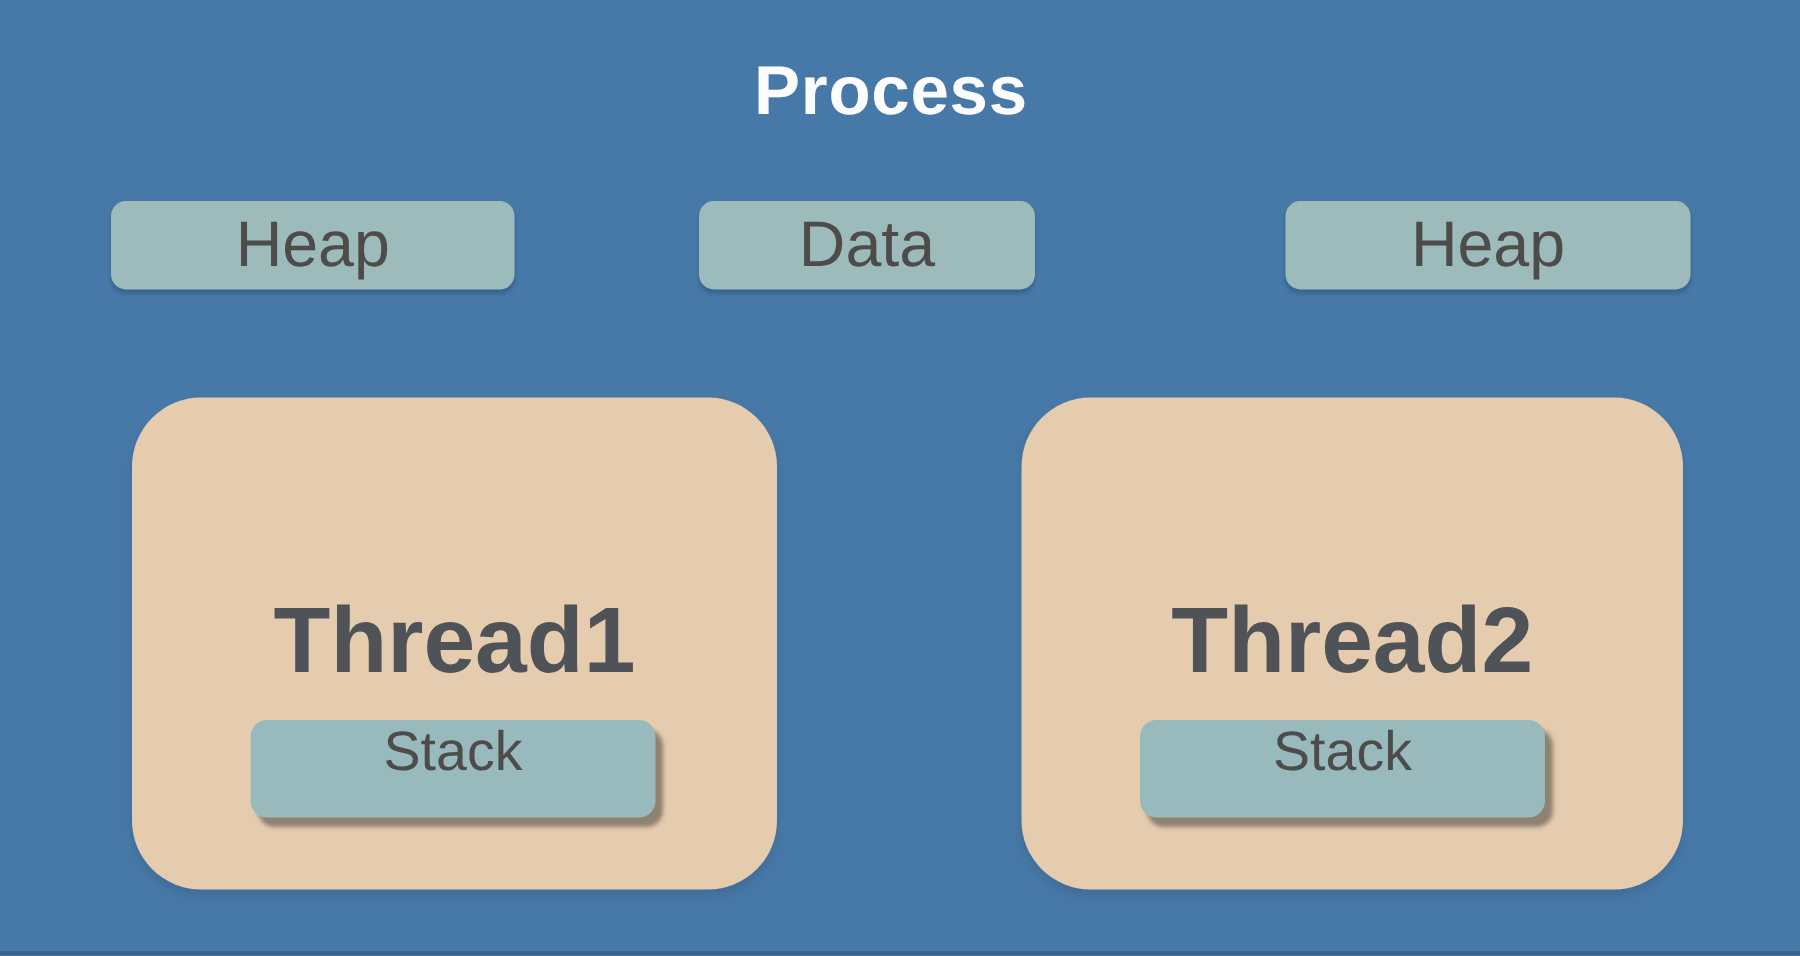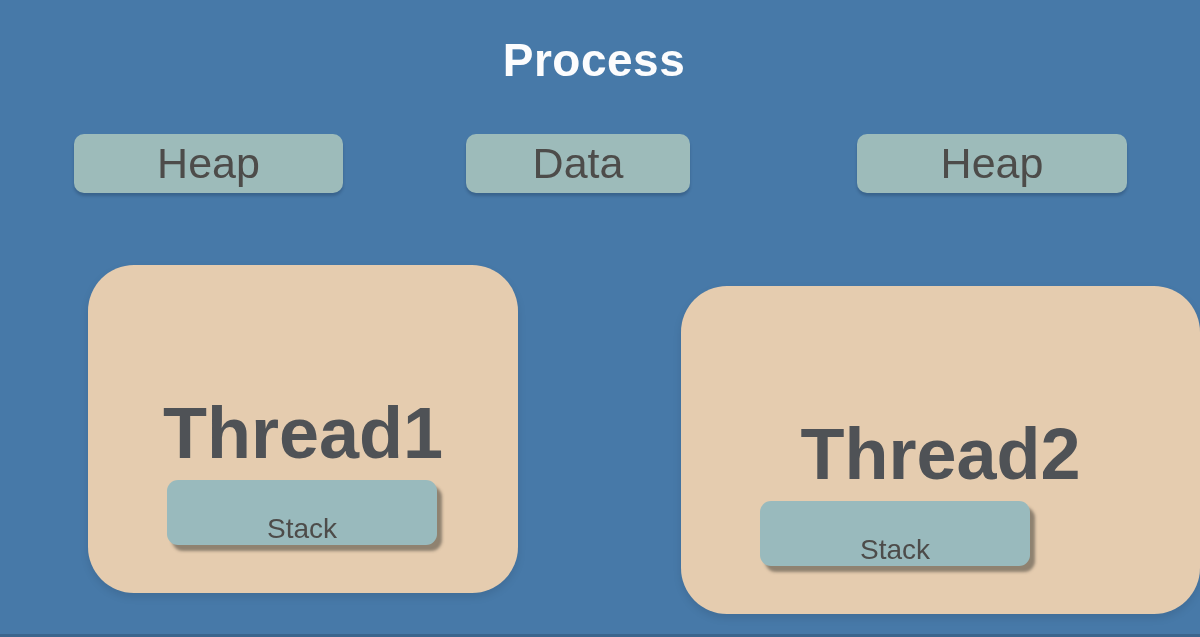--- a/index.html
+++ b/index.html
@@ -48,38 +48,38 @@
   .segment-data{left:466px;width:224px;}
   .segment-heap{left:857px;width:270px;}
   .thread{
     position:absolute;
     top:265px;height:328px;
     border-radius:46px;
     background:var(--thread-fill);
     box-shadow:0 4px 8px rgba(0,0,0,0.10);
   }
   .thread-1{left:88px;width:430px;}
-  .thread-2{left:681px;width:519px;margin-top:21px;}
+  .thread-2{left:681px;width:441px;}
   .thread-name{
     position:absolute;
     top:127px;left:0;width:100%;
     text-align:center;
-    font-size:72px;
+    font-size:62px;
     font-weight:600;
     color:var(--thread-text);
   }
   .stack{
     position:absolute;
     left:79px;top:215px;
     width:270px;height:65px;
     border-radius:11px;
     background:var(--stack-fill);
     box-shadow:5px 6px 3px rgba(58,55,50,0.50);
-    display:flex;align-items:flex-end;justify-content:center;
-    font-size:28px;
+    display:flex;align-items:flex-start;justify-content:center;
+    font-size:37px;
     color:var(--segment-text);
   }
 </style>
 </head>
 <body>
 
 <div class="canvas">
 
   <div class="diagram-title">Process</div>
 

